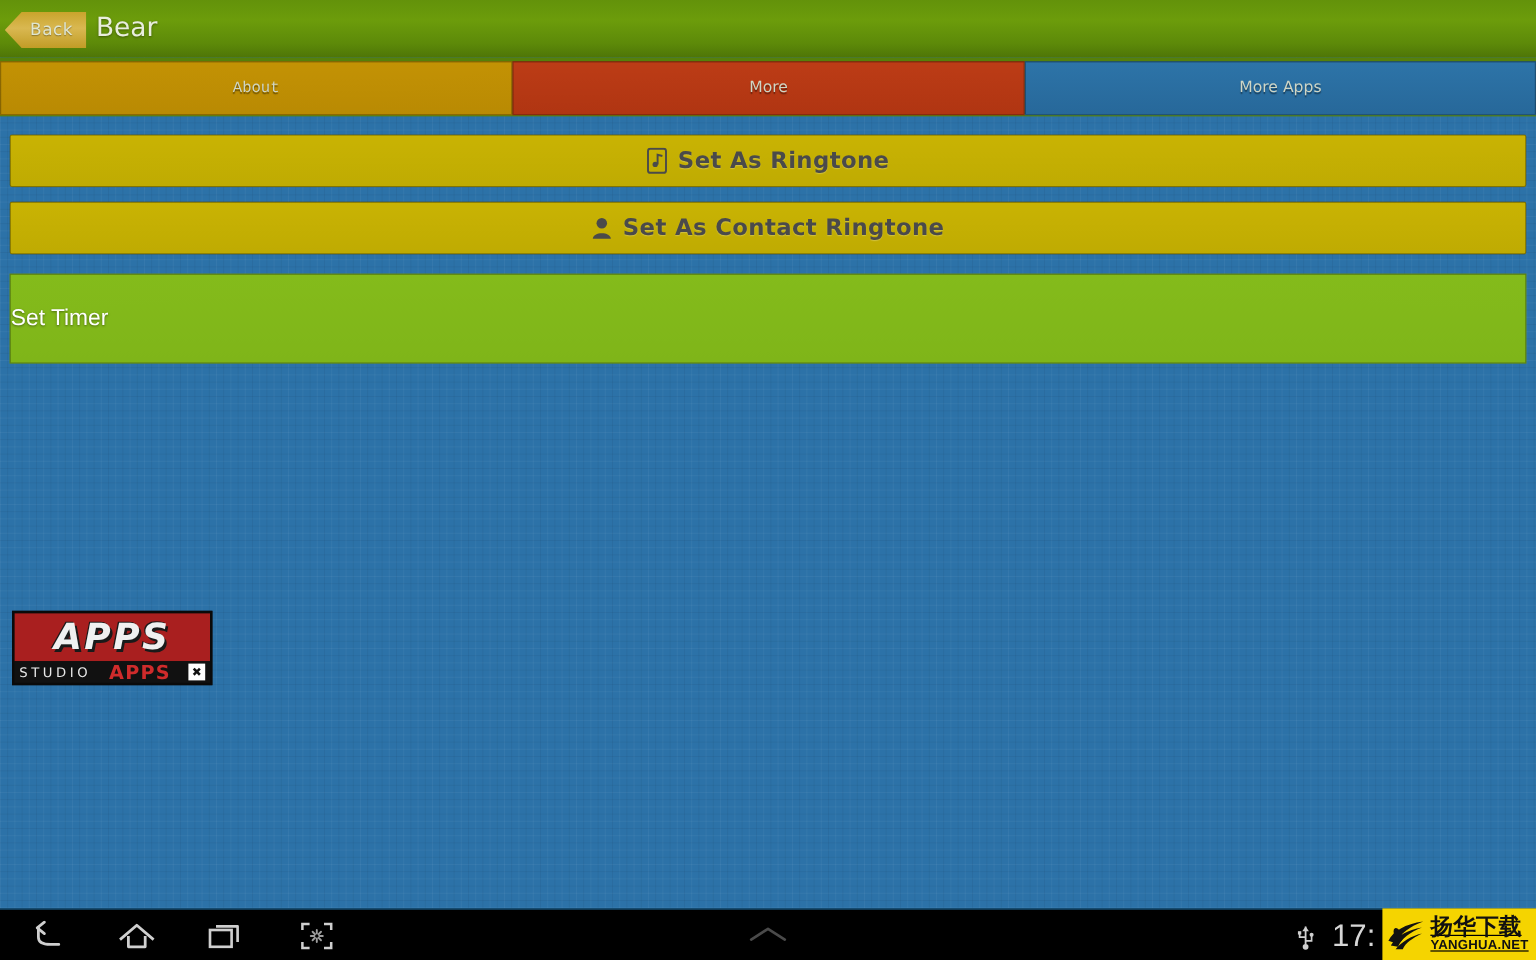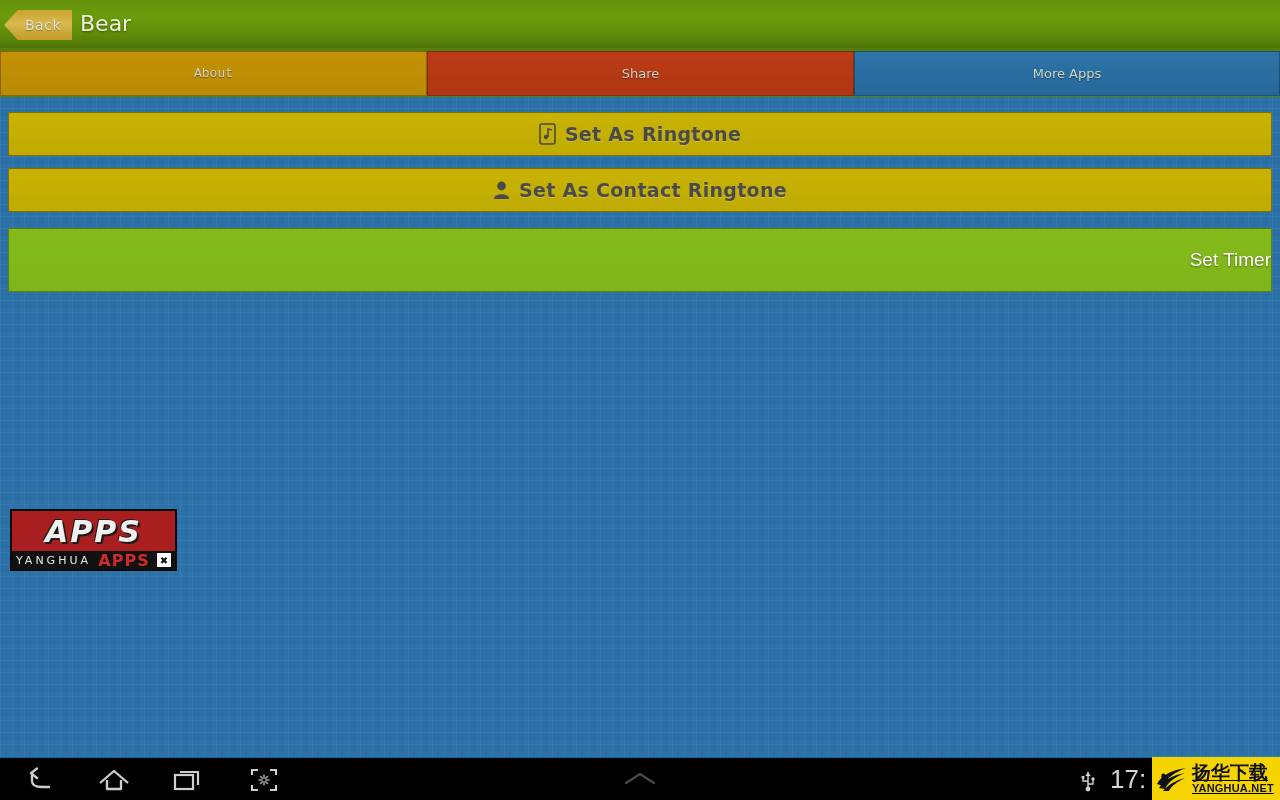--- a/index.html
+++ b/index.html
@@ -81,24 +81,24 @@
     font-family:"DejaVu Sans", sans-serif;
     font-size:19px; font-weight:bold; color:#4a4a4a;
     text-shadow:0 1px 1px rgba(255,255,255,.25);
     letter-spacing:.3px;
   }
   .big-btn .ic{ margin-right:9px; display:inline-flex; align-items:center; }
   #btn-ringtone{ top:112px; }
   #btn-contact-ringtone{ top:168px; }
 
   #btn-set-timer{
-    position:absolute; left:8px; top:228px; width:1264px; height:64px;
+    position:absolute; left:8px; top:228px; width:1264px; height:75px;
     background:linear-gradient(to bottom,#84bb1b 0%,#7fb519 100%);
     border:1px solid rgba(0,0,0,.3);
-    display:flex; align-items:center; justify-content:flex-end;
+    display:flex; align-items:center; justify-content:flex-start;
     cursor:pointer;
   }
   #btn-set-timer .lbl{
     font-size:19px; color:#ffffff;
     text-shadow:0 1px 2px rgba(0,0,0,.45);
   }
 
   
   #timer-dialog{
     position:absolute; left:14px; top:293px; width:1252px; height:216px;
@@ -246,21 +246,21 @@
       <span>Back</span>
     </div>
     <div id="app-title">Bear</div>
   </div>
 
   <div id="tabbar">
     <div class="tab" id="tab-about">
       <span>About</span>
     </div>
     <div class="tab" id="tab-share">
-      <span>Share</span>
+      <span>More</span>
     </div>
     <div class="tab" id="tab-more">
       <span>More Apps</span>
     </div>
   </div>
 
   <div class="big-btn" id="btn-ringtone">
     <span class="ic">
       <svg width="17" height="22" viewBox="0 0 17 22">
         <rect x="1" y="1" width="15" height="20" rx="2" fill="none" stroke="#4a4a4a" stroke-width="1.6"></rect>
@@ -284,21 +284,21 @@
   <div id="btn-set-timer">
     <span class="lbl">Set Timer</span>
   </div>
 
 
   <div id="belt-logo">
     <div class="top">
       <span class="t">APPS</span>
     </div>
     <div class="bot">
-      <span class="s1">YANGHUA</span>
+      <span class="s1">STUDIO</span>
       <span class="s2">APPS</span>
       <span class="mk">✖</span>
     </div>
   </div>
 
 </div>
 
 <div id="navbar">
 
   <div class="nav-ic" id="nav-back">

